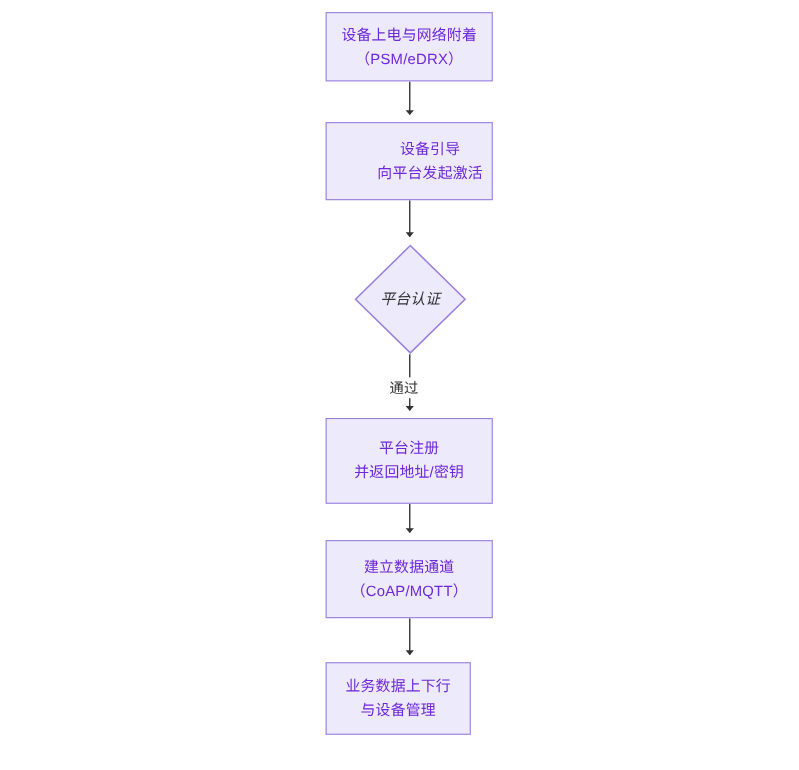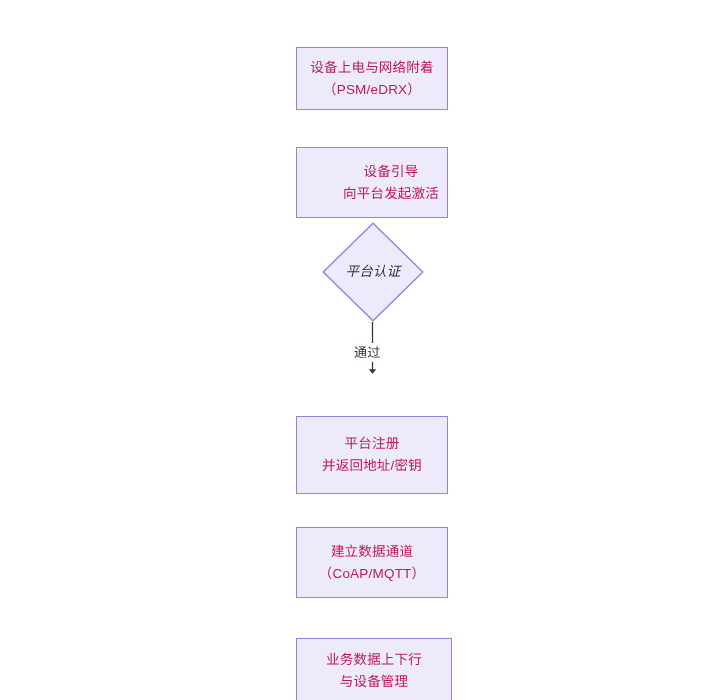--- a/index.html
+++ b/index.html
@@ -25,29 +25,28 @@
     width: 726px;
     height: 700px;
   }
   .node {
     position: absolute;
     box-sizing: border-box;
     display: flex;
     align-items: center;
     justify-content: center;
     text-align: center;
-    color: #be185d;
+    color: #6d28d9;
     font-size: 13.5px;
     line-height: 22px;
     letter-spacing: 0.2px;
     white-space: pre-line;
     background: #ECEAFB;
     border: 1.4px solid #9A7FDC;
     z-index: 3;
-    margin-top: 36px;
   }
   .node-text {
     display: block;
     white-space: pre-line;
     padding: 0 6px;
   }
   .diamond-wrap {
     position: absolute;
     z-index: 3;
   }
@@ -132,18 +131,18 @@
   <div class="node" style="left:296px; top:380px; width:152px; height:78px;">
     <span class="node-text">平台注册
 并返回地址/密钥</span>
   </div>
 
   <div class="node" style="left:296px; top:491px; width:152px; height:71px;">
     <span class="node-text">建立数据通道
 （CoAP/MQTT）</span>
   </div>
 
-  <div class="node" style="left:296px; top:602px; width:156px; height:66px;">
+  <div class="node" style="left:296px; top:602px; width:132px; height:66px;">
     <span class="node-text">业务数据上下行
 与设备管理</span>
   </div>
 
 </div>
 
 </body></html>

